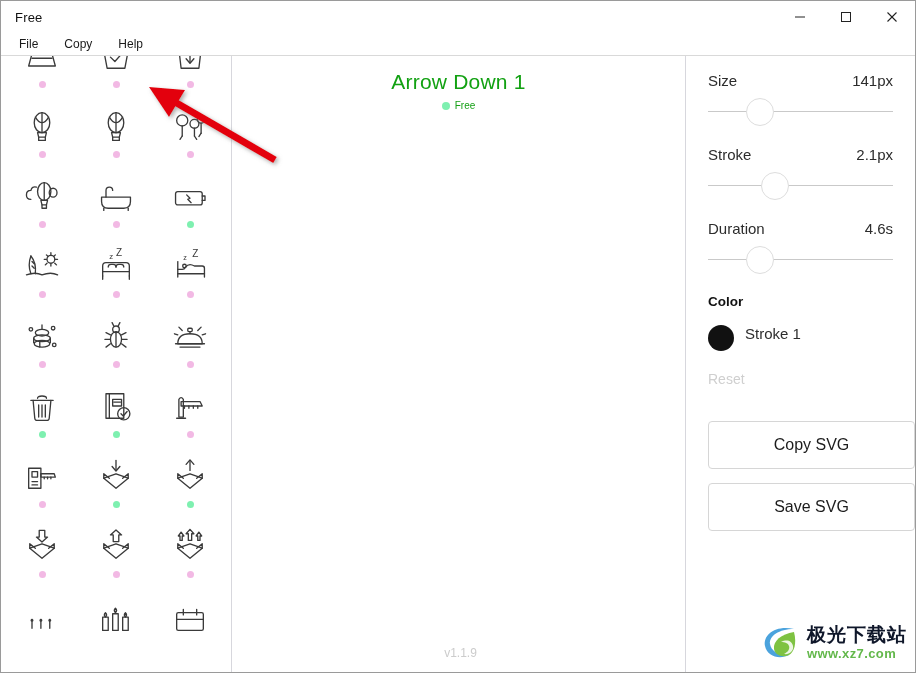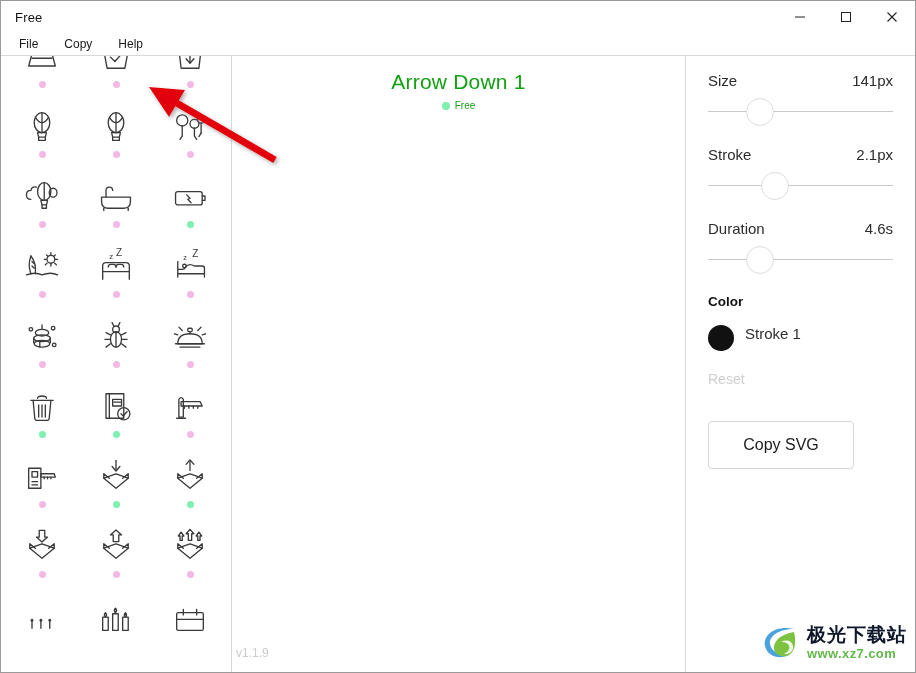--- a/index.html
+++ b/index.html
@@ -50,40 +50,40 @@
   .dot{width:7px;height:7px;border-radius:50%;margin-top:3px;}
 
   
   .middle{flex:1;position:relative;background:#fff;border-right:1px solid #d7d7dd;}
   .preview-title{text-align:center;margin-top:14px;font-size:21px;color:#12a112;
                  font-weight:400;letter-spacing:.2px;}
   .preview-badge{display:flex;align-items:center;justify-content:center;gap:5px;
                  margin-top:6px;}
   .badge-dot{width:8px;height:8px;border-radius:50%;background:#7ef0b0;}
   .badge-text{font-size:10px;color:#16a016;}
-  .version{position:absolute;bottom:12px;left:4px;right:0;text-align:left;
+  .version{position:absolute;bottom:12px;left:4px;right:0;text-align:center;
            font-size:12px;color:#cccccc;}
 
   
   .right{width:229px;box-sizing:border-box;padding:16px 22px 0 22px;background:#fff;}
   .ctl{margin-bottom:20px;}
   .ctl-head{display:flex;justify-content:space-between;align-items:baseline;}
   .ctl-label{font-size:15px;color:#2c2c2c;}
   .ctl-value{font-size:15px;color:#2c2c2c;}
   .slider{position:relative;height:28px;margin-top:9px;}
   .track{position:absolute;top:13px;left:0;right:0;height:1px;background:#c9c9c9;}
   .thumb{position:absolute;top:0;width:28px;height:28px;border-radius:50%;
          background:#fff;border:1px solid #dddddd;box-sizing:border-box;
          transform:translateX(-50%);}
   .section-title{font-size:13.5px;font-weight:bold;color:#111;margin:10px 0 16px 0;}
   .color-row{display:flex;align-items:flex-start;gap:11px;margin-bottom:20px;}
   .swatch{width:26px;height:26px;border-radius:50%;background:#111111;}
   .swatch-label{font-size:15px;color:#2d2d2d;}
   .reset{font-size:14px;color:#cfcfcf;margin-bottom:34px;}
-  .btn{width:146px;height:48px;border:1px solid #d6d6d6;border-radius:4px;background:#fff;
+  .btn{width:207px;height:48px;border:1px solid #d6d6d6;border-radius:4px;background:#fff;
        display:flex;align-items:center;justify-content:center;font-size:16px;color:#1c1c1c;
        margin-bottom:14px;box-sizing:border-box;font-family:"Liberation Sans",sans-serif;}
 
   
   .anno{position:absolute;left:0;top:0;width:916px;height:673px;pointer-events:none;}
 
   
   .watermark{position:absolute;right:8px;bottom:10px;display:flex;align-items:center;gap:4px;}
   .wm-text{display:flex;flex-direction:column;line-height:1;}
   .wm-cn{font-size:19px;font-weight:bold;color:#0f172a;letter-spacing:1px;}
@@ -504,20 +504,21 @@
       <div class="section-title">Color</div>
 
       <div class="color-row">
         <span class="swatch" id="swatch" style="background: rgb(17, 17, 17);"></span>
         <span class="swatch-label">Stroke 1</span>
       </div>
 
       <div class="reset">Reset</div>
 
       <div class="btn">Copy SVG</div>
+      <div class="btn">Save SVG</div>
     </div>
   </div>
 
   <svg class="anno" viewBox="0 0 916 673">
     <defs>
       <filter id="shadow" x="-40%" y="-40%" width="200%" height="200%">
         <feDropShadow dx="2" dy="2" stdDeviation="2" flood-color="#777" flood-opacity="0.6"></feDropShadow>
       </filter>
     </defs>
     <g filter="url(#shadow)">

